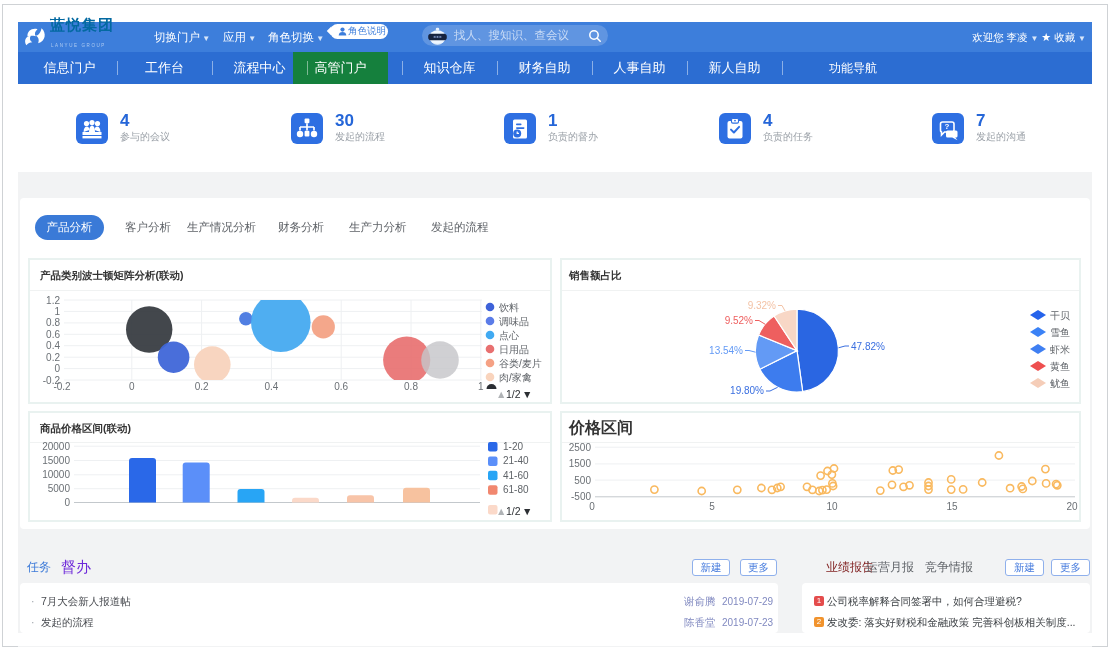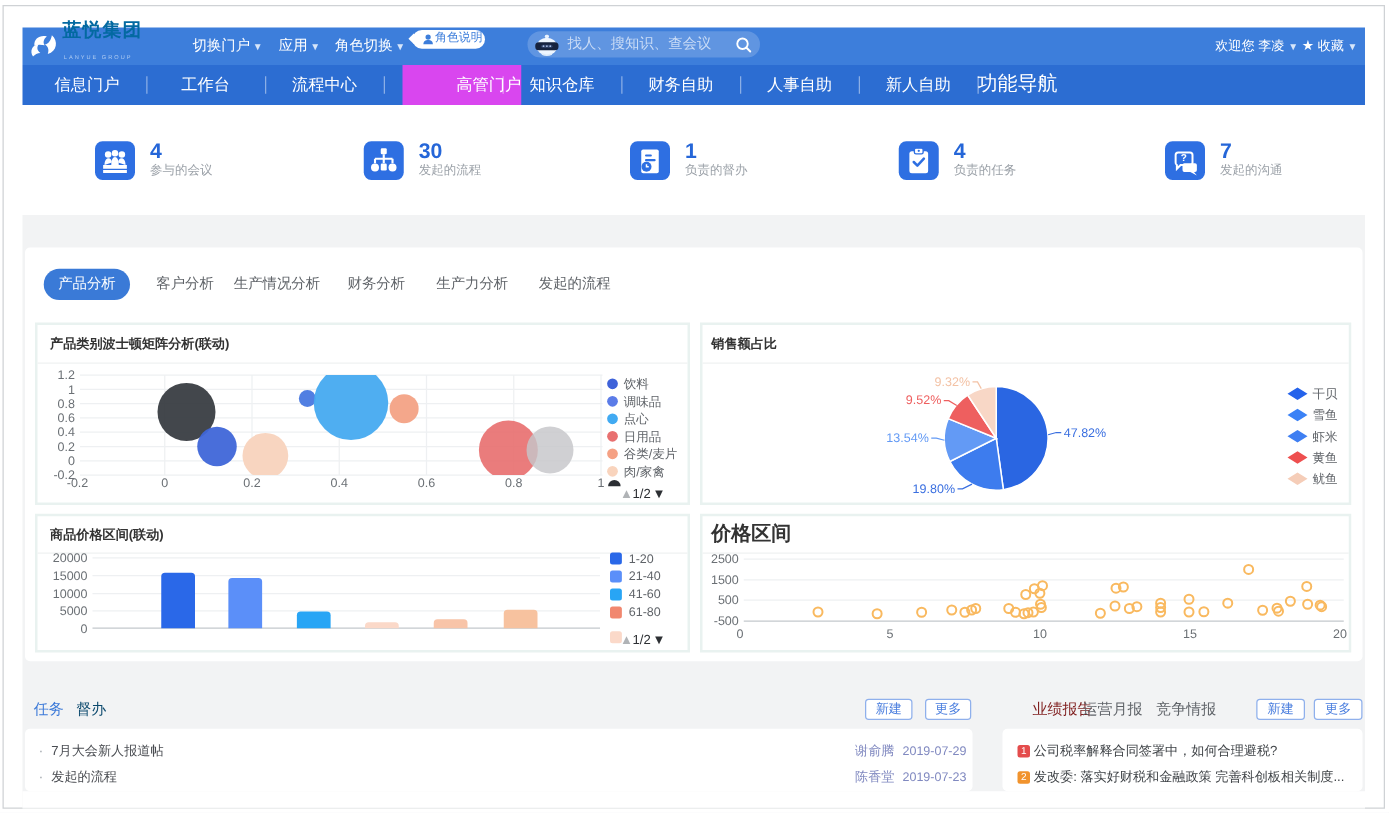--- a/index.html
+++ b/index.html
@@ -44,31 +44,31 @@
 <circle cx="7" cy="7" r="4.2" fill="none" stroke="#fff" stroke-width="1.5"></circle>
 <line x1="10.2" y1="10.2" x2="13.2" y2="13.2" stroke="#fff" stroke-width="1.5" stroke-linecap="round"></line>
 </svg>
 <div class="a" style="left:892px;top:22px;width:200px;height:30px;line-height:30px;font-size:10.5px;color:#fff;text-align:right;padding-right:6px;white-space:nowrap">欢迎您 李凌 <span style="font-size:8px;color:#d7e6fa">▼</span>&nbsp;<span style="font-size:11px">★</span> 收藏 <span style="font-size:8px;color:#d7e6fa">▼</span></div>
 <div class="a" style="left:18px;top:52px;width:1074px;height:32px;background:#2c6dd2"></div>
 <div class="a" style="left:22px;top:52px;width:95px;height:32px;line-height:32px;font-size:13px;color:#fff;text-align:center">信息门户</div>
 <div class="a" style="left:117px;top:52px;width:95px;height:32px;line-height:32px;font-size:13px;color:#fff;text-align:center">工作台</div>
 <div class="a" style="left:117px;top:61px;width:1px;height:14px;background:rgba(255,255,255,0.45)"></div>
 <div class="a" style="left:212px;top:52px;width:95px;height:32px;line-height:32px;font-size:13px;color:#fff;text-align:center">流程中心</div>
 <div class="a" style="left:212px;top:61px;width:1px;height:14px;background:rgba(255,255,255,0.45)"></div>
-<div class="a" style="left:322px;top:52px;width:95px;height:32px;line-height:32px;background:#d946ef;font-size:13px;color:#fff;text-align:right">高管门户</div>
+<div class="a" style="left:293px;top:52px;width:95px;height:32px;line-height:32px;background:#15803d;font-size:13px;color:#fff;text-align:center">高管门户</div>
 <div class="a" style="left:307px;top:61px;width:1px;height:14px;background:rgba(255,255,255,0.45)"></div>
 <div class="a" style="left:402px;top:52px;width:95px;height:32px;line-height:32px;font-size:13px;color:#fff;text-align:center">知识仓库</div>
 <div class="a" style="left:402px;top:61px;width:1px;height:14px;background:rgba(255,255,255,0.45)"></div>
 <div class="a" style="left:497px;top:52px;width:95px;height:32px;line-height:32px;font-size:13px;color:#fff;text-align:center">财务自助</div>
 <div class="a" style="left:497px;top:61px;width:1px;height:14px;background:rgba(255,255,255,0.45)"></div>
 <div class="a" style="left:592px;top:52px;width:95px;height:32px;line-height:32px;font-size:13px;color:#fff;text-align:center">人事自助</div>
 <div class="a" style="left:592px;top:61px;width:1px;height:14px;background:rgba(255,255,255,0.45)"></div>
 <div class="a" style="left:687px;top:52px;width:95px;height:32px;line-height:32px;font-size:13px;color:#fff;text-align:center">新人自助</div>
 <div class="a" style="left:687px;top:61px;width:1px;height:14px;background:rgba(255,255,255,0.45)"></div>
-<div class="a" style="left:782px;top:52px;width:95px;height:32px;line-height:32px;font-size:16px;color:#fff;text-align:left">功能导航</div>
+<div class="a" style="left:782px;top:52px;width:95px;height:32px;line-height:32px;font-size:12px;color:#fff;text-align:right">功能导航</div>
 <div class="a" style="left:782px;top:61px;width:1px;height:14px;background:rgba(255,255,255,0.45)"></div>
 <div class="a" style="left:18px;top:84px;width:1074px;height:88px;background:#fff"></div>
 <div class="a" style="left:76px;top:113px;width:32px;height:31px;background:#2e6fe2;border-radius:6px"></div>
 <svg class="a" style="left:76px;top:113px" width="32" height="31" viewBox="0 0 32 31">
     <circle cx="10.5" cy="10.5" r="2.6" fill="#fff"></circle>
     <circle cx="16" cy="9.6" r="2.6" fill="#fff"></circle>
     <circle cx="21.5" cy="10.5" r="2.6" fill="#fff"></circle>
 <path d="M7.6 19 C7.6 15.5 9 13.6 10.8 13.6 C12.4 13.6 13.4 15 13.5 17 Z" fill="#fff"></path>
 <path d="M13 19 C13 14.8 14.3 12.6 16 12.6 C17.7 12.6 19 14.8 19 19 Z" fill="#fff"></path>
 <path d="M18.5 17 C18.6 15 19.6 13.6 21.2 13.6 C23 13.6 24.4 15.5 24.4 19 Z" fill="#fff"></path>
@@ -300,21 +300,21 @@
     <circle cx="450.1" cy="77.2" r="3.6" fill="none" stroke="#f9b95f" stroke-width="1.6"></circle>
     <circle cx="461.6" cy="75.5" r="3.6" fill="none" stroke="#f9b95f" stroke-width="1.6"></circle>
     <circle cx="462.8" cy="77.9" r="3.6" fill="none" stroke="#f9b95f" stroke-width="1.6"></circle>
     <circle cx="472.3" cy="70.0" r="3.6" fill="none" stroke="#f9b95f" stroke-width="1.6"></circle>
     <circle cx="485.4" cy="58.1" r="3.6" fill="none" stroke="#f9b95f" stroke-width="1.6"></circle>
     <circle cx="486.1" cy="72.4" r="3.6" fill="none" stroke="#f9b95f" stroke-width="1.6"></circle>
     <circle cx="496.1" cy="73.1" r="3.6" fill="none" stroke="#f9b95f" stroke-width="1.6"></circle>
     <circle cx="497.3" cy="74.3" r="3.6" fill="none" stroke="#f9b95f" stroke-width="1.6"></circle>
   </svg>
 <div class="a" style="left:27px;top:560px;font-size:12px;color:#3d7ad8;line-height:14px">任务</div>
-<div class="a" style="left:61px;top:560px;font-size:12px;color:#0c4a6e;line-height:14px">督办</div>
+<div class="a" style="left:61px;top:560px;font-size:15px;color:#6d28d9;line-height:14px">督办</div>
 <div class="a" style="left:692px;top:559px;width:38px;height:17px;background:#fff;border:1px solid #8fb0ec;border-radius:3px;font-size:10.5px;color:#4a7ede;text-align:center;line-height:15px">新建</div>
 <div class="a" style="left:740px;top:559px;width:37px;height:17px;background:#fff;border:1px solid #8fb0ec;border-radius:3px;font-size:10.5px;color:#4a7ede;text-align:center;line-height:15px">更多</div>
 <div class="a" style="left:826px;top:560px;font-size:12px;color:#7f1d1d;line-height:14px">业绩报告</div>
 <div class="a" style="left:866px;top:560px;font-size:12px;color:#5f6368;line-height:14px">运营月报</div>
 <div class="a" style="left:925px;top:560px;font-size:12px;color:#5f6368;line-height:14px">竞争情报</div>
 <div class="a" style="left:1005px;top:559px;width:39px;height:17px;background:#fff;border:1px solid #8fb0ec;border-radius:3px;font-size:10.5px;color:#4a7ede;text-align:center;line-height:15px">新建</div>
 <div class="a" style="left:1051px;top:559px;width:39px;height:17px;background:#fff;border:1px solid #8fb0ec;border-radius:3px;font-size:10.5px;color:#4a7ede;text-align:center;line-height:15px">更多</div>
 <div class="a" style="left:18px;top:633px;width:1074px;height:13px;background:#fff"></div>
 <div class="a" style="left:20px;top:583px;width:758px;height:50px;background:#fff;border-radius:4px"></div>
 <div class="a" style="left:31px;top:594.5px;font-size:10.5px;color:#9ba1a8;line-height:13px">·</div>

